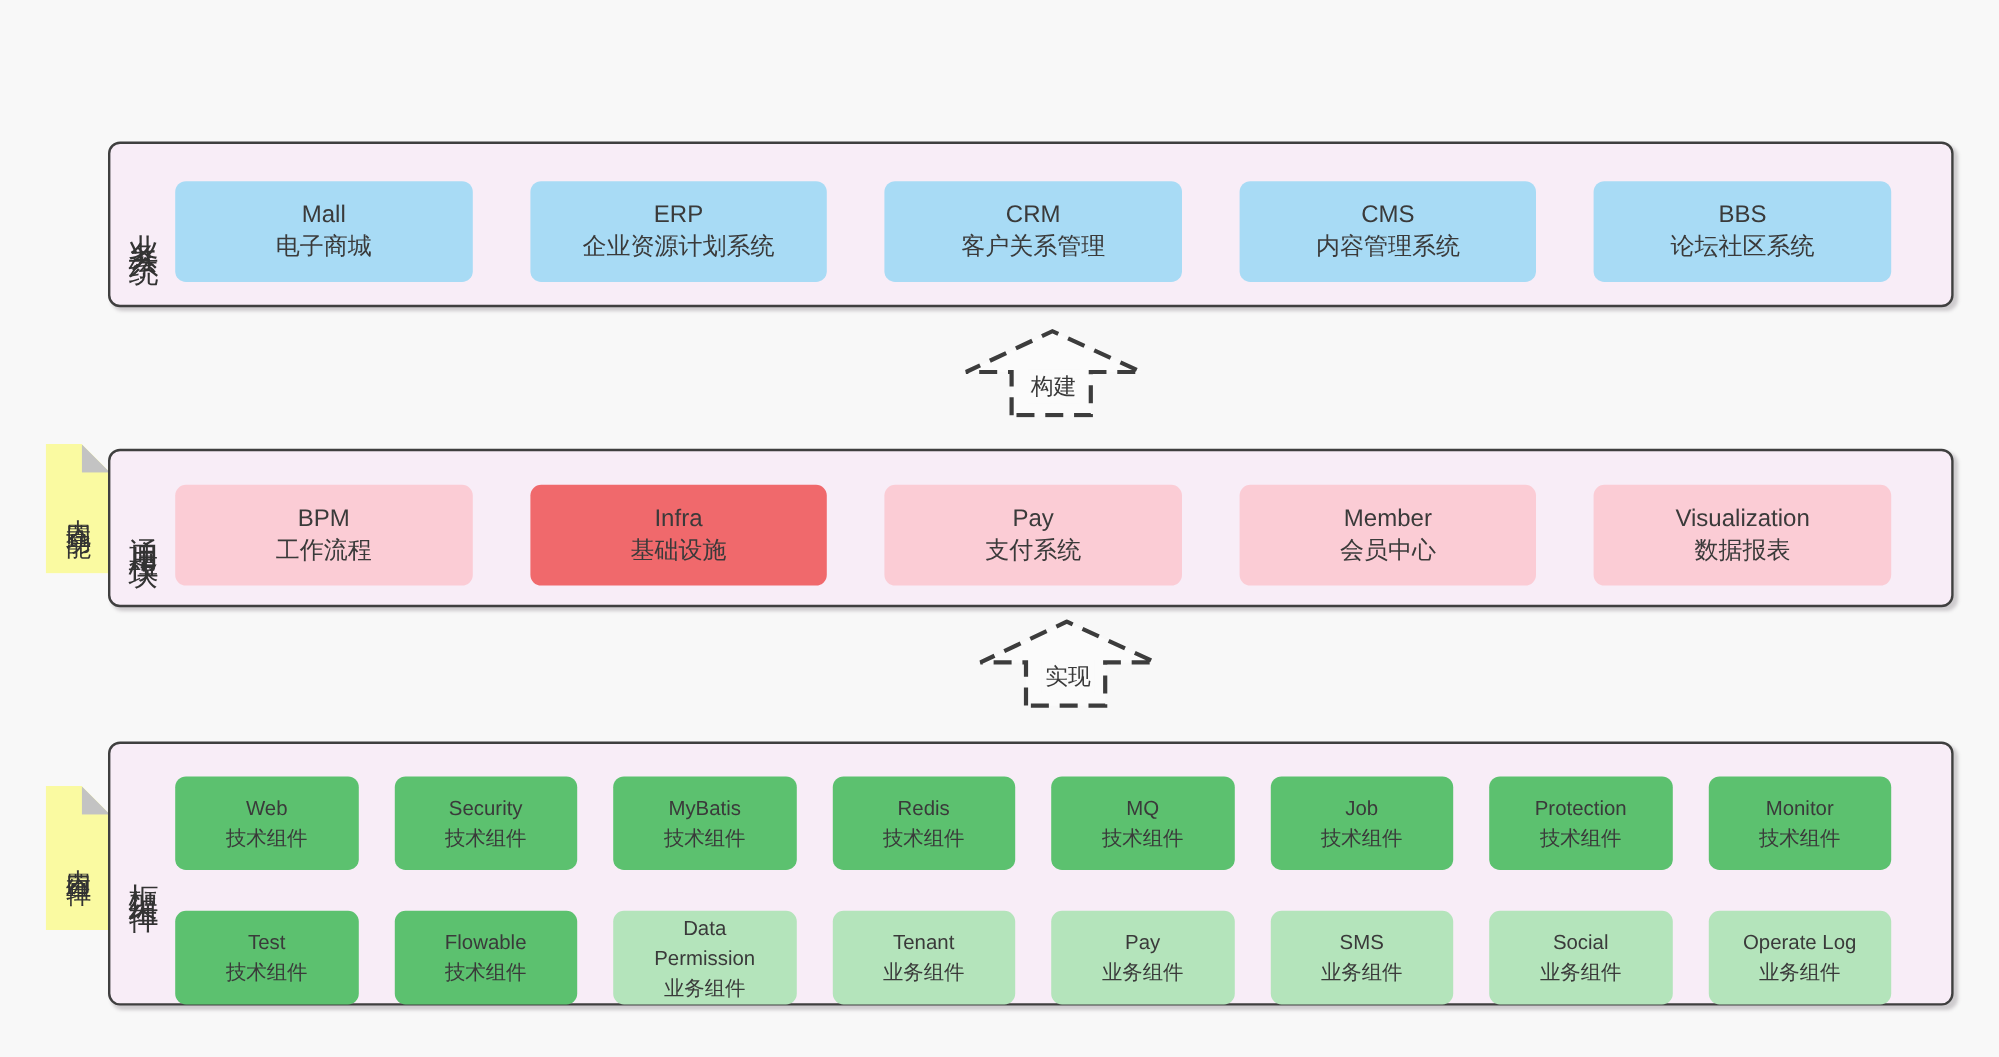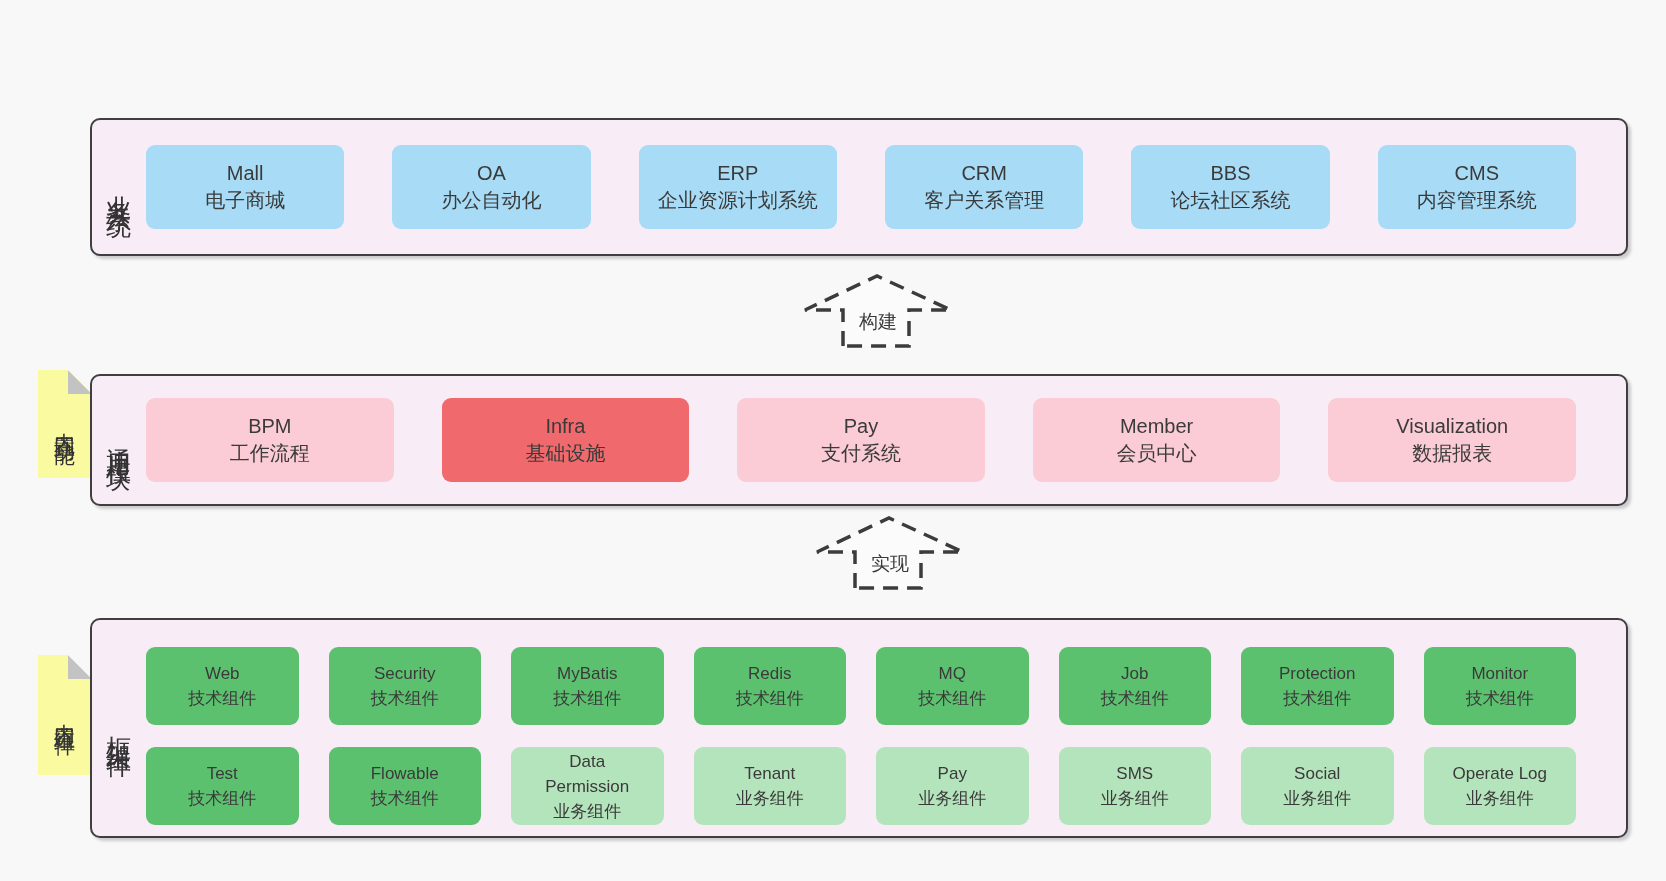--- a/index.html
+++ b/index.html
@@ -34,21 +34,21 @@
   }
 
   .boxes {
     flex:1; display:flex; gap:48px; padding-right:50px;
     align-items:center;
   }
   .box {
     flex:1; height:84px; border-radius:9px;
     display:flex; flex-direction:column; align-items:center; justify-content:center;
     text-align:center; font-size:20px; line-height:27px;
-    padding:0 8px; box-sizing:border-box;
+    padding:0 8px; box-sizing:border-box;margin-top:12px;
   }
   .box.blue  { background:#a8dbf5; }
   .box.core  { background:#f0696c; }
   .box.opt   { background:#fbccd5; }
   .box.tech  { background:#5cc16f; }
   .box.biz   { background:#b4e4bb; }
 
   .boxes-grid {
     flex:1; display:flex; flex-direction:column; gap:22px;
     padding:28px 50px 12px 0;
@@ -103,38 +103,34 @@
   </div>
 
   <section class="layer" id="layer-business">
     <div class="side-label">业务系统</div>
     <div class="boxes">
       <div class="box blue">
         <div>Mall</div>
         <div>电子商城</div>
       </div>
       <div class="box blue">
-        <div>OA</div>
-        <div>办公自动化</div>
-      </div>
-      <div class="box blue">
         <div>ERP</div>
         <div>企业资源计划系统</div>
       </div>
       <div class="box blue">
         <div>CRM</div>
         <div>客户关系管理</div>
       </div>
       <div class="box blue">
+        <div>CMS</div>
+        <div>内容管理系统</div>
+      </div>
+      <div class="box blue">
         <div>BBS</div>
         <div>论坛社区系统</div>
-      </div>
-      <div class="box blue">
-        <div>CMS</div>
-        <div>内容管理系统</div>
       </div>
     </div>
   </section>
 
   <div class="block-arrow" id="arrow-build">
     <svg viewBox="0 0 150 74">
       <polygon points="40,72 40,36 2,36 74,2 148,36 106,36 106,72" fill="#fbfbfb" stroke="#3c3c3c" stroke-width="3.5" stroke-dasharray="15 9" stroke-linejoin="miter"></polygon>
     </svg>
     <div class="arrow-label">构建</div>
   </div>

